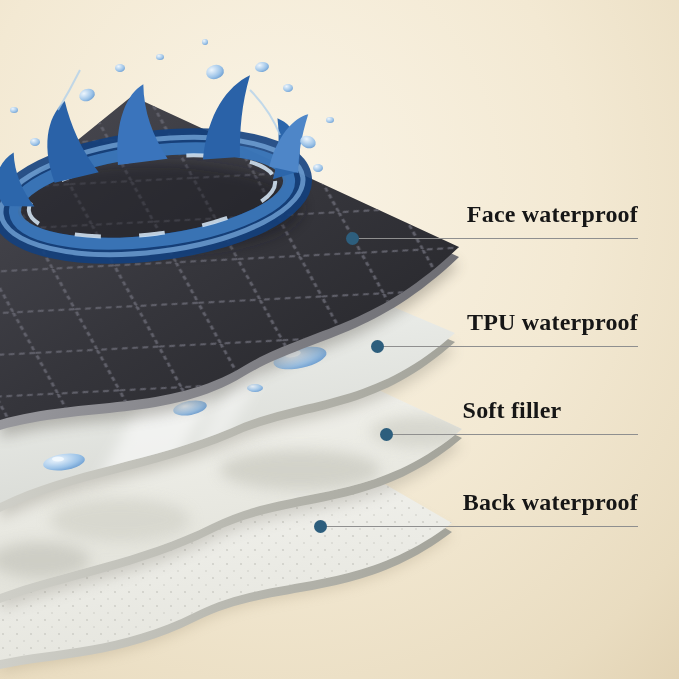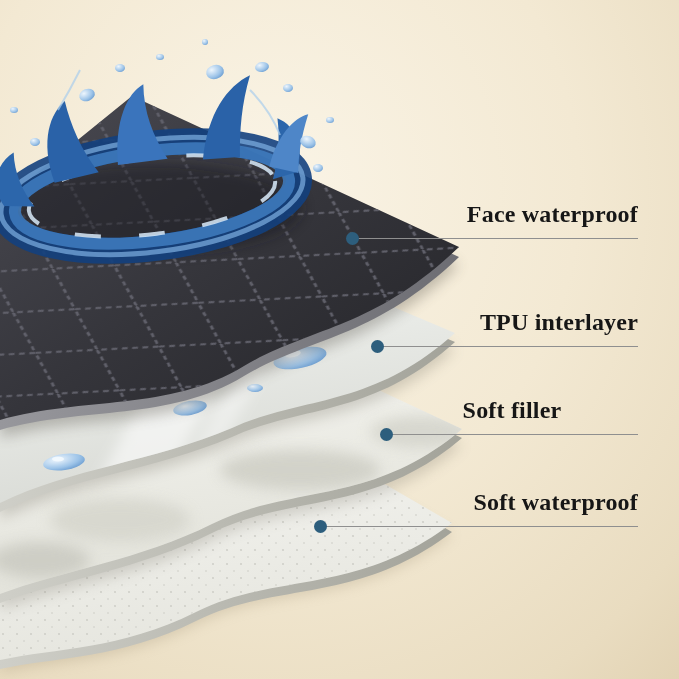--- a/index.html
+++ b/index.html
@@ -168,26 +168,26 @@
     </g>
   </svg>
 
   <div class="callout" style="left:352px;top:194px;width:286px;">
     <span class="marker"></span>
     <span class="callout-label">Face waterproof</span>
   </div>
 
   <div class="callout" style="left:377px;top:302px;width:261px;">
     <span class="marker"></span>
-    <span class="callout-label">TPU interlayer</span>
+    <span class="callout-label">TPU waterproof</span>
   </div>
 
   <div class="callout" style="left:386px;top:390px;width:252px;justify-content:center;">
     <span class="marker"></span>
     <span class="callout-label">Soft filler</span>
   </div>
 
   <div class="callout" style="left:320px;top:482px;width:318px;">
     <span class="marker"></span>
-    <span class="callout-label">Soft waterproof</span>
+    <span class="callout-label">Back waterproof</span>
   </div>
 
 </div>
 
 </body></html>

